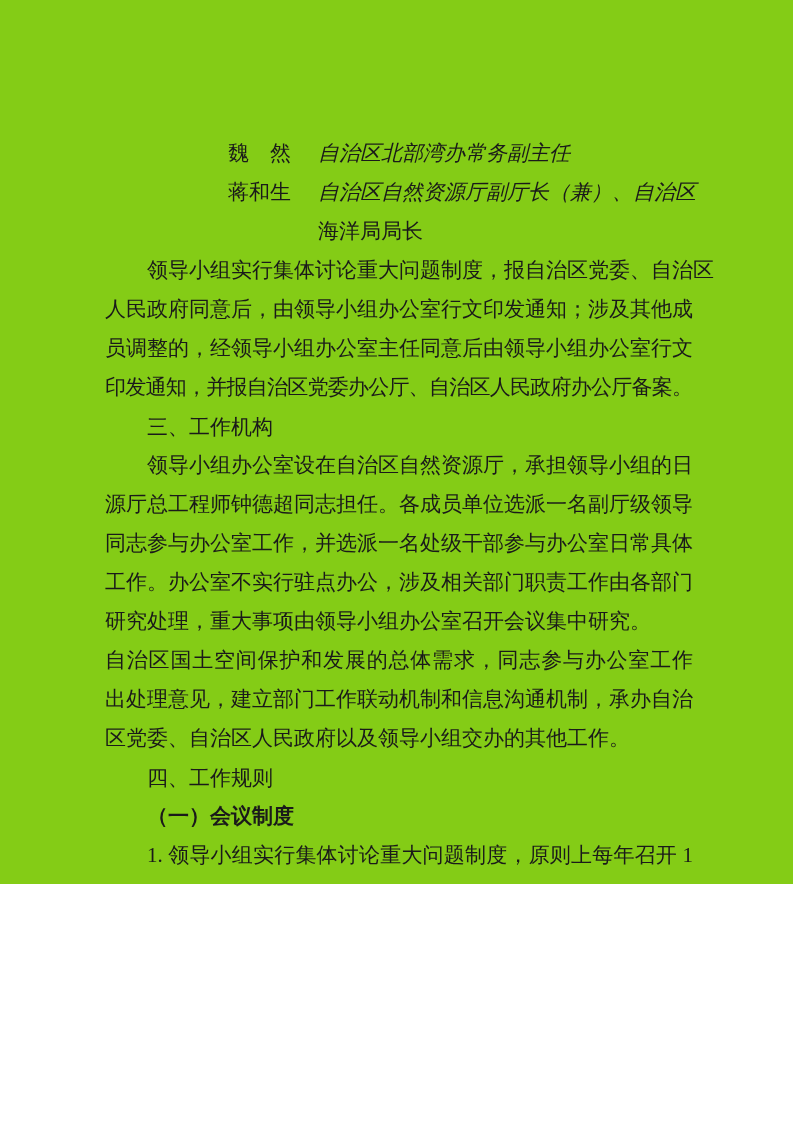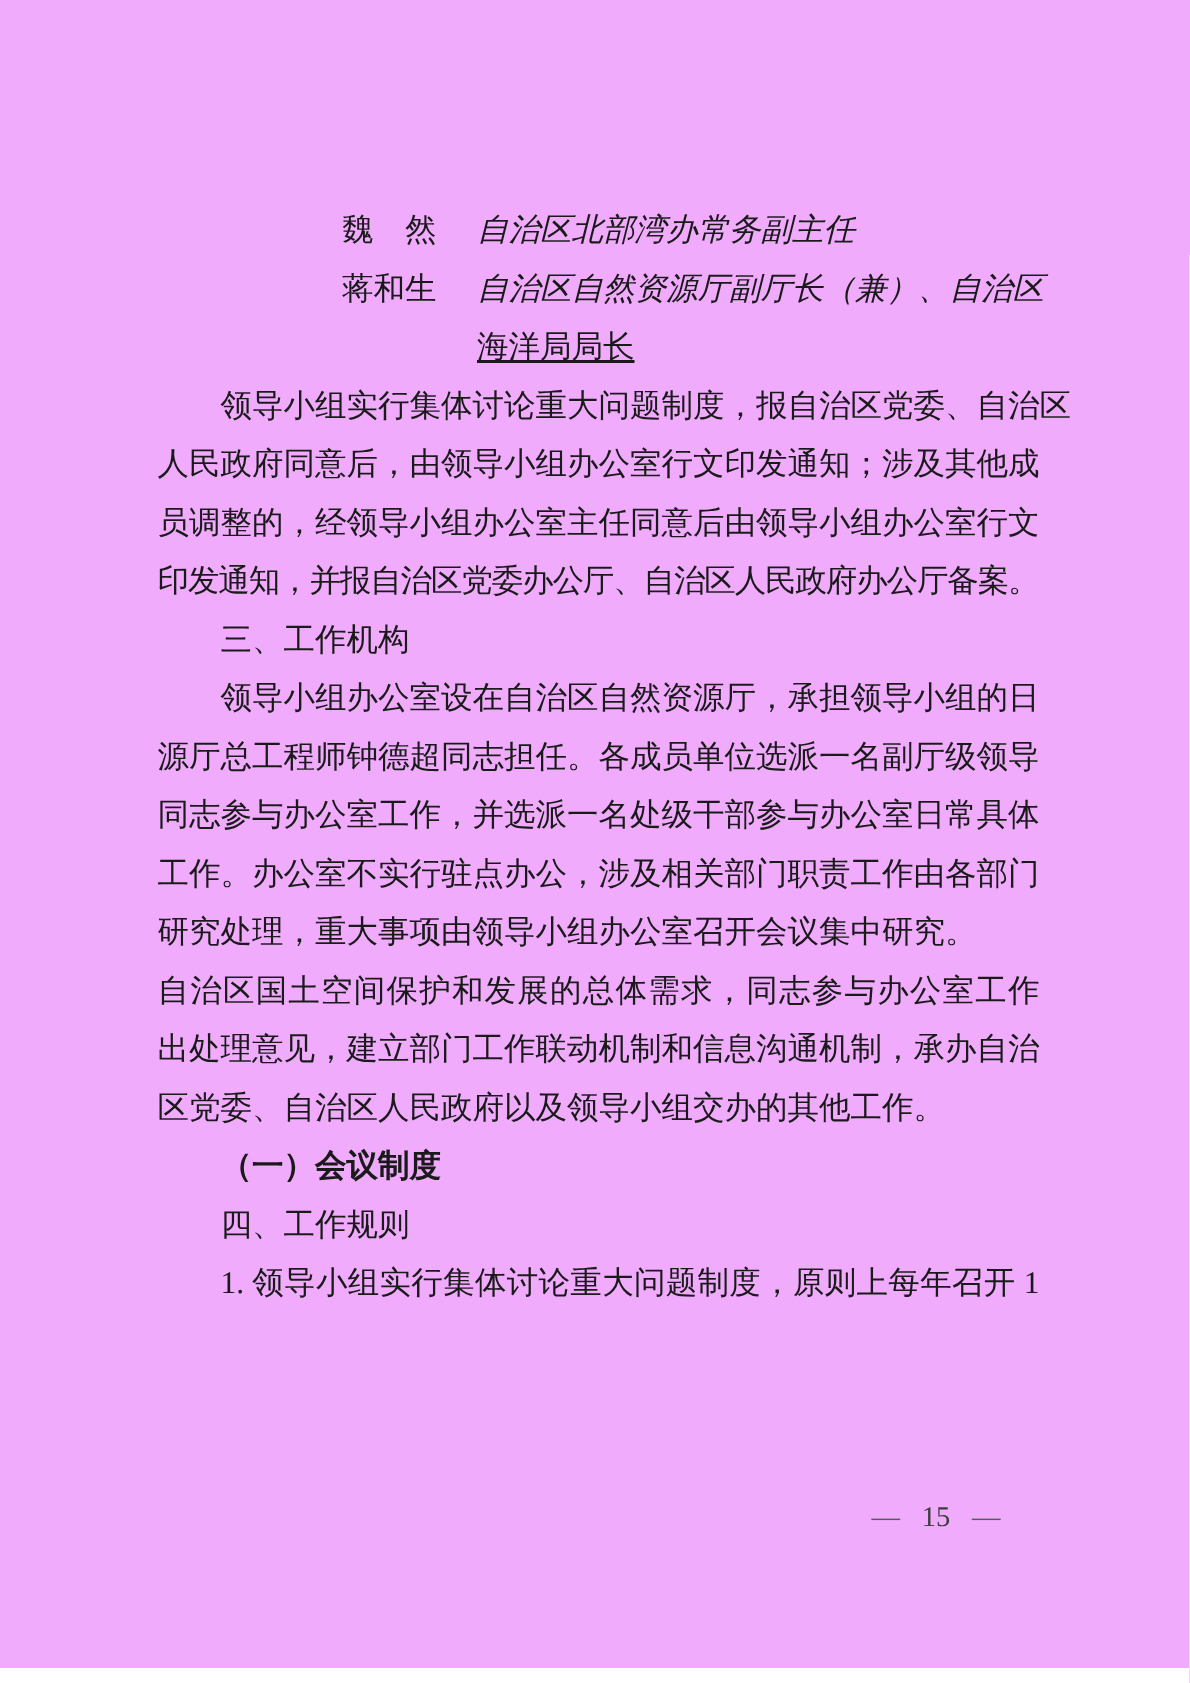--- a/index.html
+++ b/index.html
@@ -3,22 +3,22 @@
 <meta charset="utf-8">
 <style>
   html, body {
     margin: 0;
     padding: 0;
     background: #ffffff;
   }
   .page {
     position: relative;
     width: 793px;
-    height: 1112px;
-    background: #f0abfc;
+    height: 884px;
+    background: #84cc16;
     overflow: hidden;
     font-family: "Liberation Serif", "DejaVu Serif", serif;
     color: #1a1a1a;
   }
   .doc-body {
     position: absolute;
     left: 105px;
     top: 134px;
     width: 588px;
   }
@@ -50,21 +50,21 @@
     flex: 0 0 90px;
     width: 90px;
   }
   .member .title { flex: 1 1 auto; font-style: italic; }
   .member.justify { text-align: left; text-align-last: auto; }
   .member.justify .title {
     text-align: justify;
     text-align-last: justify;
     white-space: nowrap;
   }
-  .line.member-cont { padding-left: 213px; text-decoration: underline; }
+  .line.member-cont { padding-left: 213px; }
   .page-number {
     position: absolute;
     top: 1001px;
     left: 581px;
     width: 86px;
     display: flex;
     justify-content: space-between;
     align-items: center;
     font-size: 19px;
     color: #3d3d3d;
@@ -92,22 +92,22 @@
       <div class="line body tight">印发通知，并报自治区党委办公厅、自治区人民政府办公厅备案。</div>
       <div class="line heading indent">三、工作机构</div>
       <div class="line body indent justify">领导小组办公室设在自治区自然资源厅，承担领导小组的日</div>
       <div class="line body justify">源厅总工程师钟德超同志担任。各成员单位选派一名副厅级领导</div>
       <div class="line body justify">同志参与办公室工作，并选派一名处级干部参与办公室日常具体</div>
       <div class="line body justify">工作。办公室不实行驻点办公，涉及相关部门职责工作由各部门</div>
       <div class="line body">研究处理，重大事项由领导小组办公室召开会议集中研究。</div>
       <div class="line body justify">自治区国土空间保护和发展的总体需求，同志参与办公室工作</div>
       <div class="line body justify">出处理意见，建立部门工作联动机制和信息沟通机制，承办自治</div>
       <div class="line body">区党委、自治区人民政府以及领导小组交办的其他工作。</div>
+      <div class="line heading indent">四、工作规则</div>
       <div class="line subheading indent">（一）会议制度</div>
-      <div class="line heading indent">四、工作规则</div>
       <div class="line body indent justify">1. 领导小组实行集体讨论重大问题制度，原则上每年召开 1</div>
     </div>
   <div class="page-number">
     <span class="dash">—</span>
     <span class="num">15</span>
     <span class="dash">—</span>
   </div>
 </div>
 
 </body></html>

